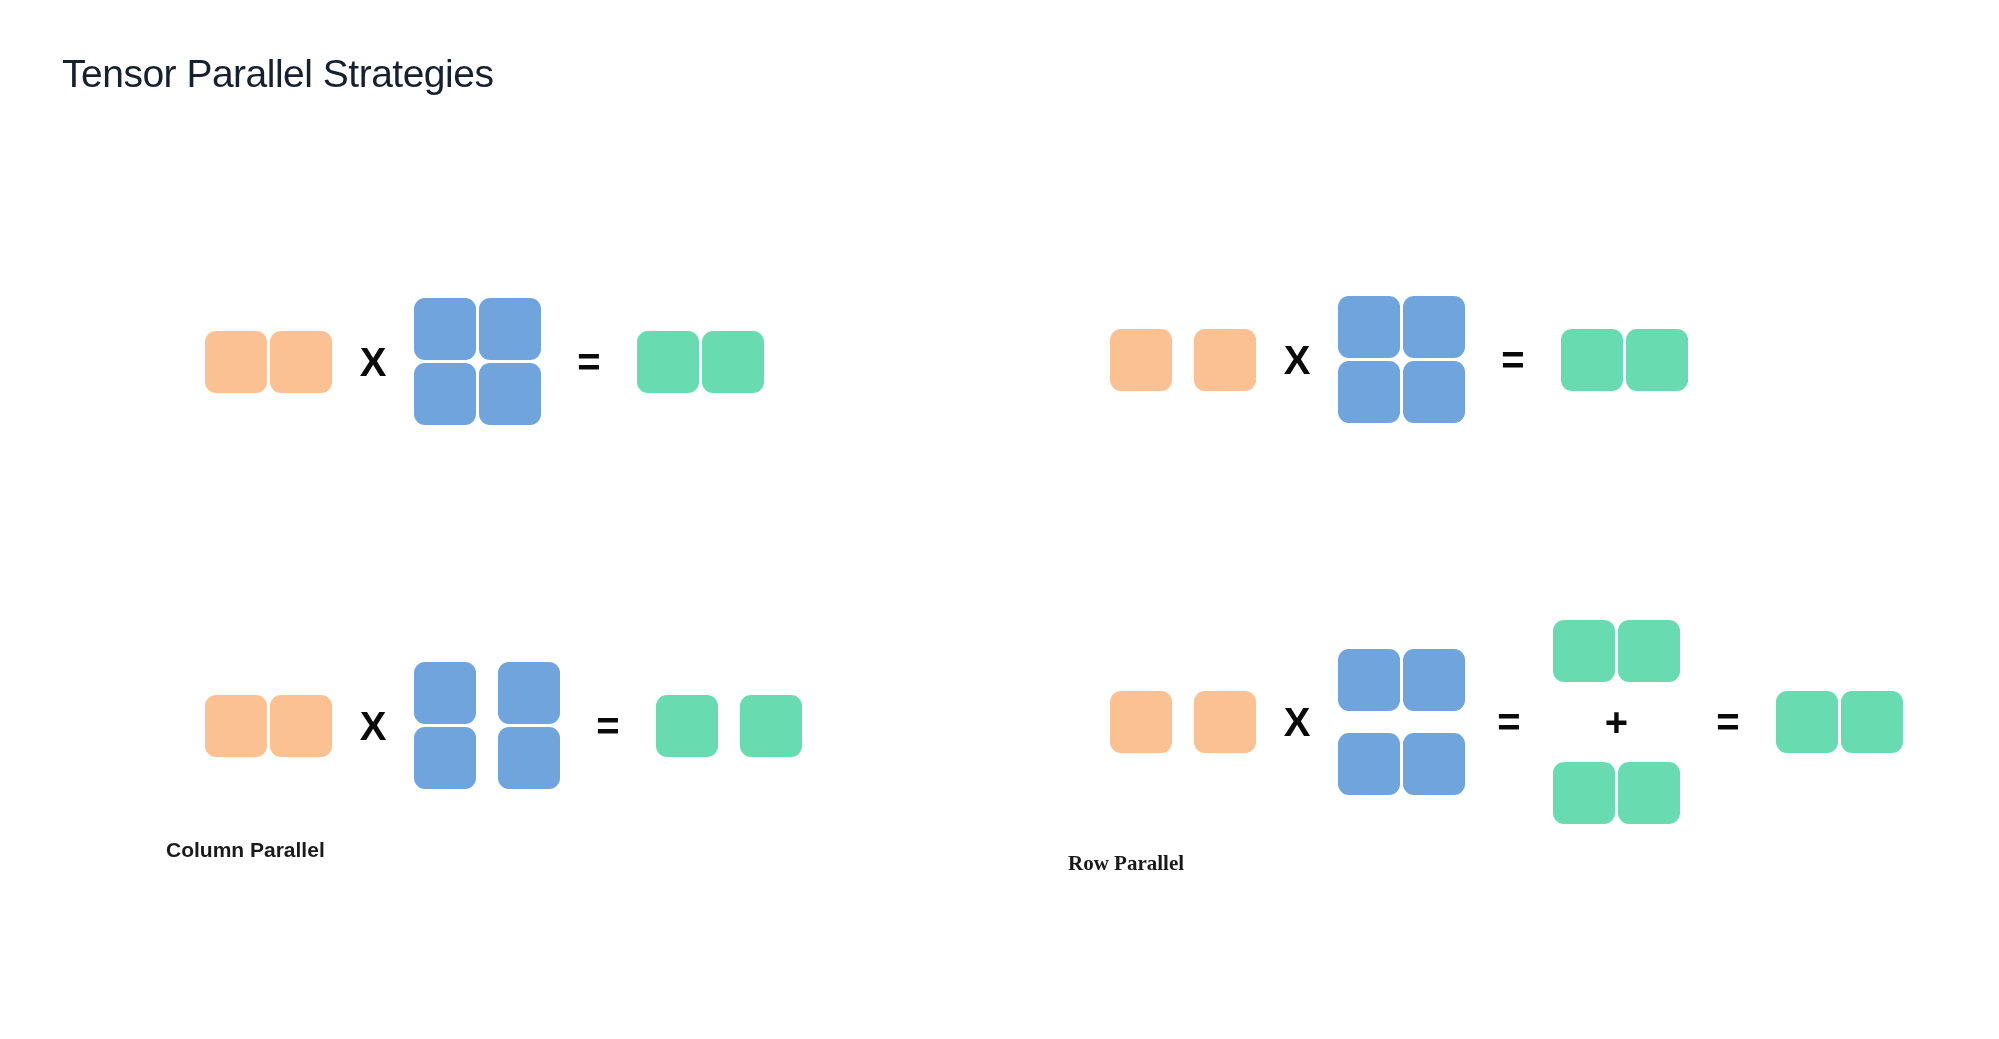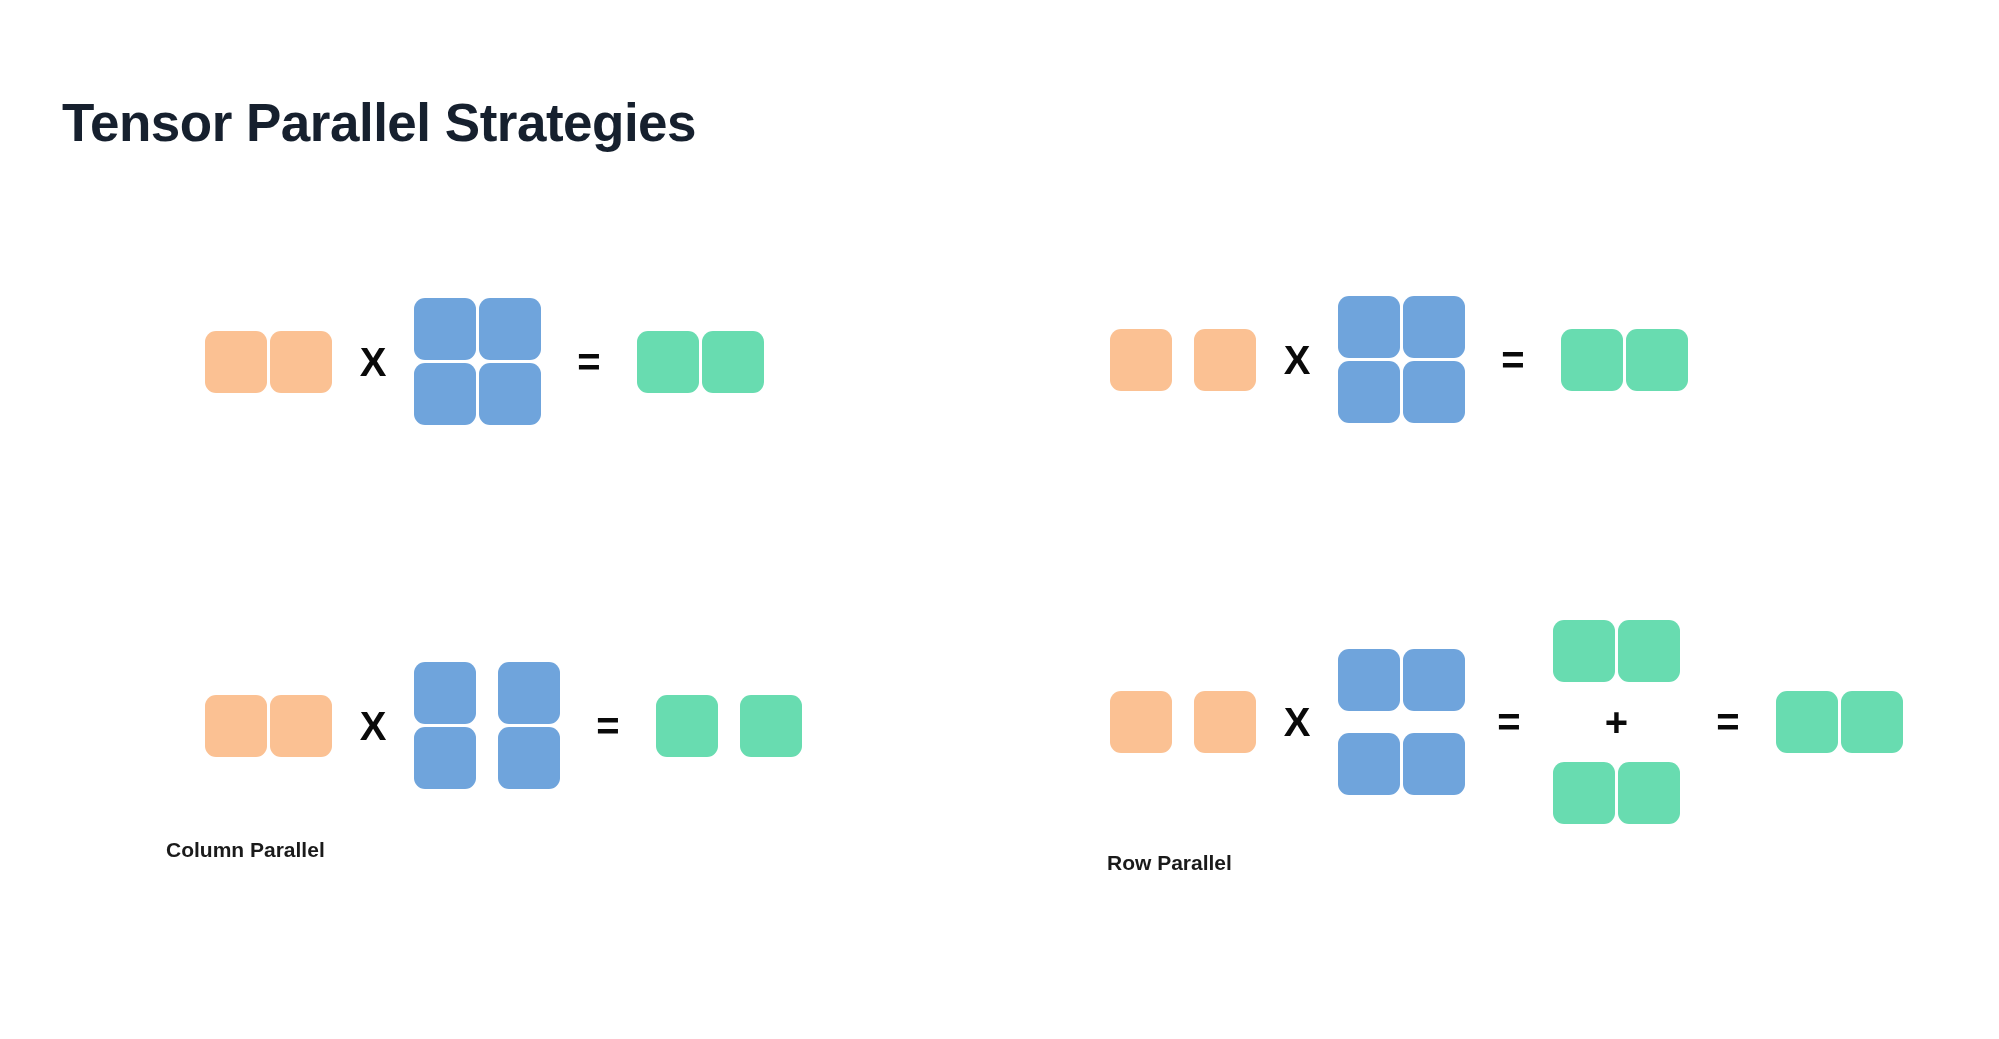--- a/index.html
+++ b/index.html
@@ -13,26 +13,25 @@
     font-family: "Liberation Sans", sans-serif;
     color: #1f2937;
     overflow: hidden;
     position: relative;
   }
 
   .page-title {
     position: absolute;
     left: 62px;
     top: 52px;
-    font-size: 53px;
-    font-weight: bold;
+    font-size: 39px;
+    font-weight: normal;
     letter-spacing: -0.5px;
     color: #16202e;
     white-space: nowrap;
-    margin-top: 40px;
   }
 
   
   .diagram {
     position: absolute;
     display: flex;
     align-items: center;
   }
 
   .op {
@@ -100,21 +99,21 @@
     white-space: nowrap;
   }
 
   
   #dg-col-top   { left: 205px;  top: 298px; }
   #dg-col-bot   { left: 205px;  top: 662px; }
   #dg-row-top   { left: 1110px; top: 296px; }
   #dg-row-bot   { left: 1110px; top: 620px; }
 
   #label-column-parallel { left: 166px;  top: 838px; }
-  #label-row-parallel    { left: 1107px; top: 851px; }
+  #label-row-parallel    { left: 1068px; top: 851px; font-family: Liberation Serif, serif; }
 </style>
 </head>
 <body>
 
 <div class="page-title">Tensor Parallel Strategies</div>
 
 <div class="diagram" id="dg-col-top">
 
   <div class="matrix">
     <div class="row-strip gap-tight">

